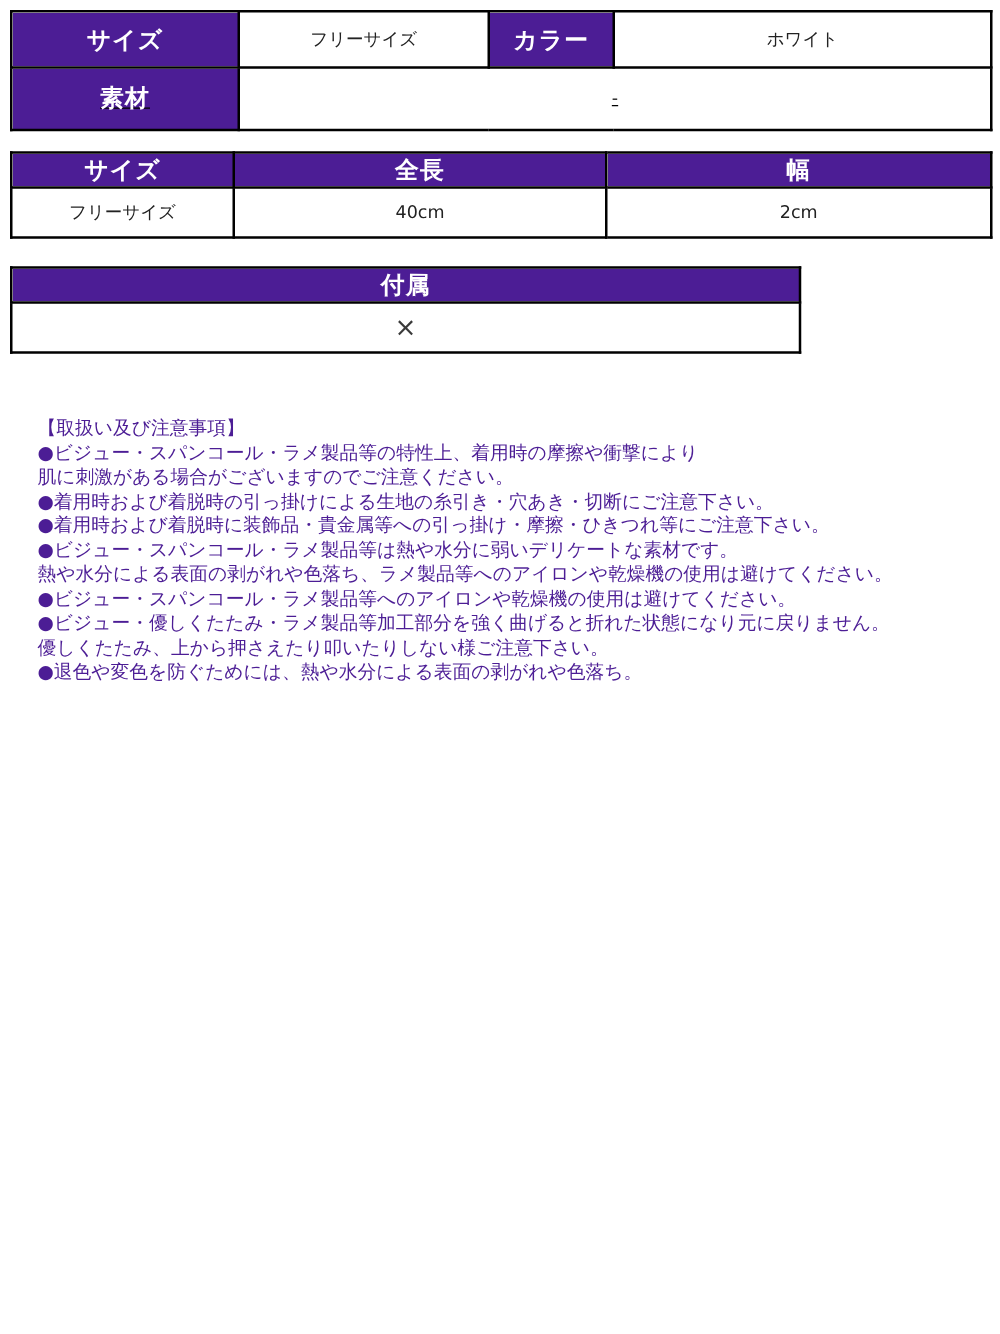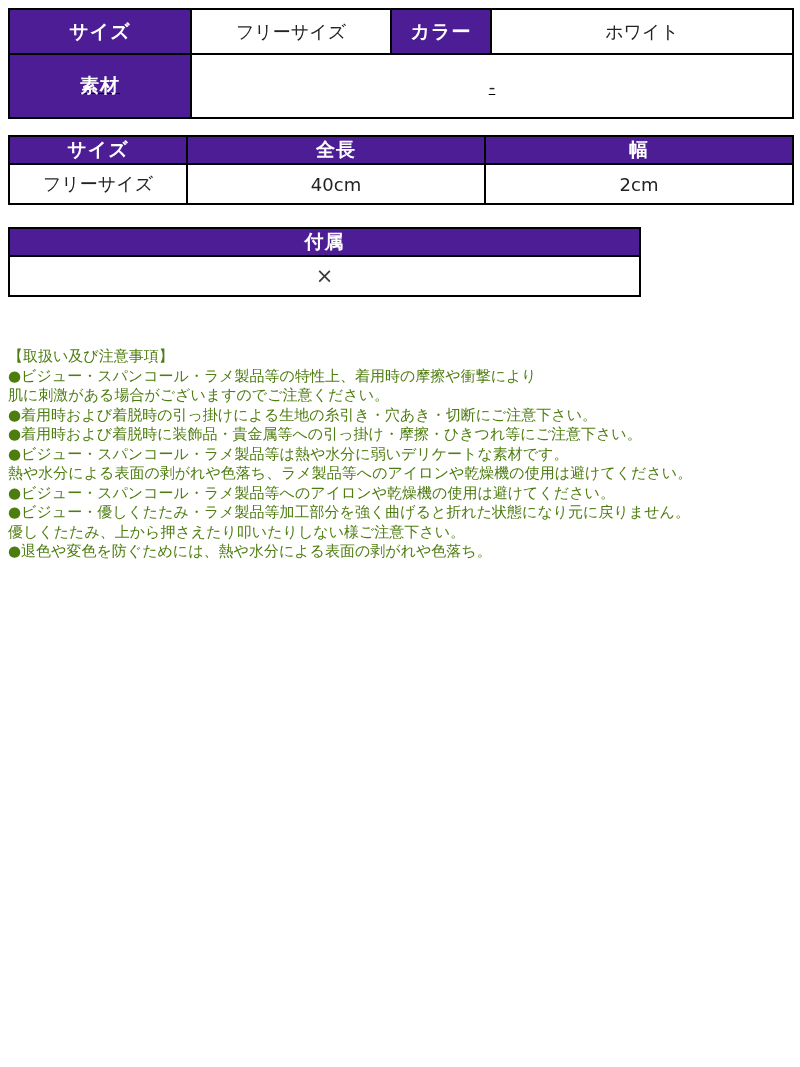--- a/index.html
+++ b/index.html
@@ -32,39 +32,40 @@
   th.hdr {
     background: #4c1d95;
     color: #ffffff;
     font-weight: bold;
     font-size: 19px;
     letter-spacing: 1px;
   }
   td.val {
     background: #ffffff;
     color: #222222;
-    font-size: 18px;
+    font-size: 14px;
     font-weight: normal;
   }
   
   .t1 .r1 { height: 45px; }
-  .t1 .r2 { height: 64px; text-decoration: underline; }
+  .t1 .r2 { height: 50px; text-decoration: underline; }
   
   .t2 { margin-top: 16px; }
   .t2 .rh { height: 28px; }
   .t2 .rd { height: 40px; }
   
   .t3 { margin-top: 22px; }
   .t3 .rh { height: 28px; }
   .t3 .rd { height: 40px; }
   .t3 td.val { font-size: 21px; color: #3a3a3a; }
   
   .notes {
     margin-top: 50px;
-    color: #4d7c0f;
+    margin-left: 22px;
+    color: #4c1d95;
     font-size: 15px;
     line-height: 19.5px;
     white-space: nowrap;
   }
   .notes div { height: 19.5px; }
 </style>
 </head>
 <body>
 
 <div class="page">

